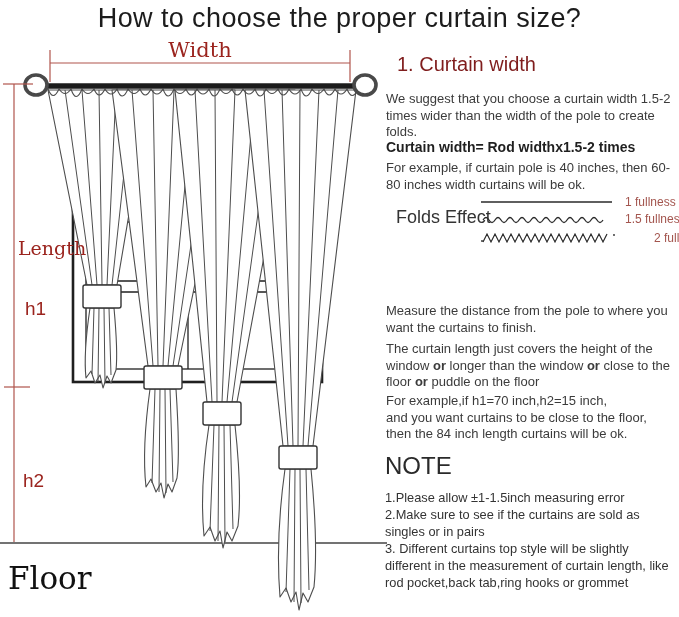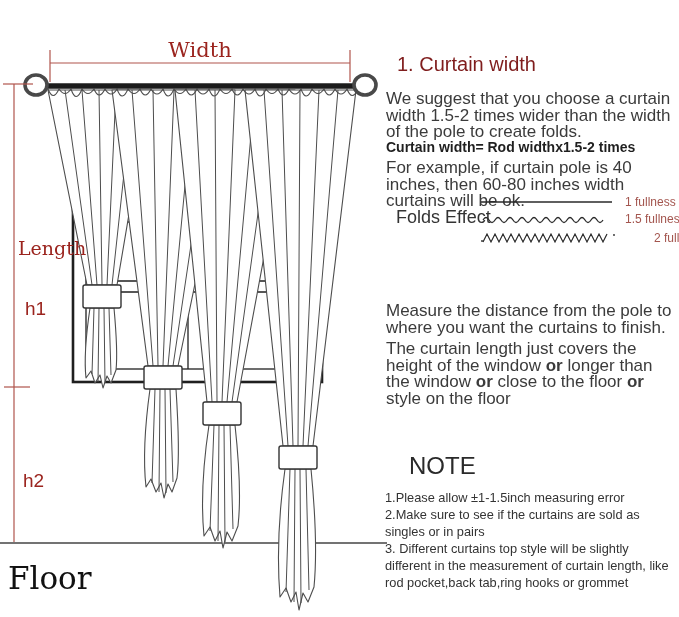--- a/index.html
+++ b/index.html
@@ -6,39 +6,40 @@
   #canvas{
     position:relative;width:679px;height:617px;background:#ffffff;
     font-family:"Liberation Sans", sans-serif;overflow:hidden;
   }
   .title{
     position:absolute;top:3px;left:0;width:100%;text-align:center;
     font-size:27px;color:#1c1c1c;letter-spacing:.4px;
   }
   .rc{position:absolute;color:#3b3b3b;}
   .heading{font-size:20px;color:#7f1d1d;}
-  .para{font-size:17px;line-height:16.5px;width:292px;}
+  .para{font-size:13px;line-height:16.5px;width:292px;}
   .formula{font-size:14px;font-weight:bold;color:#1f1f1f;text-align:center;}
   .prewrap{white-space:pre-line;}
   .b{font-weight:bold;}
   .note-head{font-size:24px;color:#2a2a2a;}
   .note-items{font-size:12.8px;line-height:17px;width:293px;color:#333;}
   .folds{position:absolute;left:386px;top:194px;width:292px;height:60px;}
   .folds-label{position:absolute;left:10px;top:13px;font-size:18px;color:#333;}
   .fold-row{position:absolute;left:95px;display:flex;align-items:center;height:16px;}
   .fold-row svg{display:block;}
   .fold-row .flab{margin-left:9px;font-size:12px;color:#a3554e;white-space:nowrap;}
   svg text{font-family:"DejaVu Serif", serif;}
   svg text.sans{font-family:"Liberation Sans", sans-serif;}
 </style>
 </head>
 <body>
 
 <div id="canvas">
 
+  <div class="title">How to choose the proper curtain size?</div>
 
   <svg width="390" height="617" viewBox="0 0 390 617" style="position:absolute;left:0;top:0;">
 
     <g fill="none" stroke="#1f1f1f">
       <rect x="73" y="210" width="249" height="172" stroke-width="2.6"></rect>
       <rect x="86" y="222" width="223" height="147" stroke-width="1.3"></rect>
       <line x1="188" y1="222" x2="188" y2="369" stroke-width="1.3"></line>
       <line x1="86" y1="281" x2="309" y2="281" stroke-width="1.6"></line>
       <line x1="86" y1="292" x2="309" y2="292" stroke-width="1.3"></line>
     </g>
@@ -132,24 +133,27 @@
         <path d="M2,12 l4,-8 l4,8 l4,-8 l4,8 l4,-8 l4,8 l4,-8 l4,8 l4,-8 l4,8 l4,-8 l4,8 l4,-8 l4,8 l4,-8 l4,8 l4,-8 l4,8 l4,-8 l4,8 l4,-8 l4,8 l4,-8 l4,8 l4,-8 l4,8 l4,-8 l4,8 l4,-8 l4,8 l4,-8" fill="none" stroke="#2a2a2a" stroke-width="1.2"></path>
         <circle cx="133" cy="5" r="0.9" fill="#2a2a2a"></circle>
       </svg>
       <span class="flab">2 fullness</span>
     </div>
   </div>
 
 
   <div class="rc para" style="left:386px;top:303px;">Measure the distance from the pole to where you want the curtains to finish.</div>
 
-  <div class="rc para" style="left:386px;top:341px;"><span>The curtain length just covers the height of the window </span><span class="b">or</span><span> longer than the window </span><span class="b">or</span><span> close to the floor </span><span class="b">or</span><span> style on the floor</span></div>
+  <div class="rc para" style="left:386px;top:341px;"><span>The curtain length just covers the height of the window </span><span class="b">or</span><span> longer than the window </span><span class="b">or</span><span> close to the floor </span><span class="b">or</span><span> puddle on the floor</span></div>
 
+  <div class="rc para prewrap" style="left:386px;top:393px;">For example,if h1=70 inch,h2=15 inch,
+and you want curtains to be close to the floor,
+then the 84 inch length curtains will be ok.</div>
 
-  <div class="rc note-head" style="left:385px;top:452px;margin-left:24px;">NOTE</div>
+  <div class="rc note-head" style="left:385px;top:452px;">NOTE</div>
 
   <div class="rc note-items" style="left:385px;top:489px;">
     <div>1.Please allow ±1-1.5inch measuring error</div>
     <div>2.Make sure to see if the curtains are sold as singles or in pairs</div>
     <div>3. Different curtains top style will be slightly different in the measurement of curtain length, like rod pocket,back tab,ring hooks or grommet</div>
   </div>
 
 </div>
 
 </body></html>

